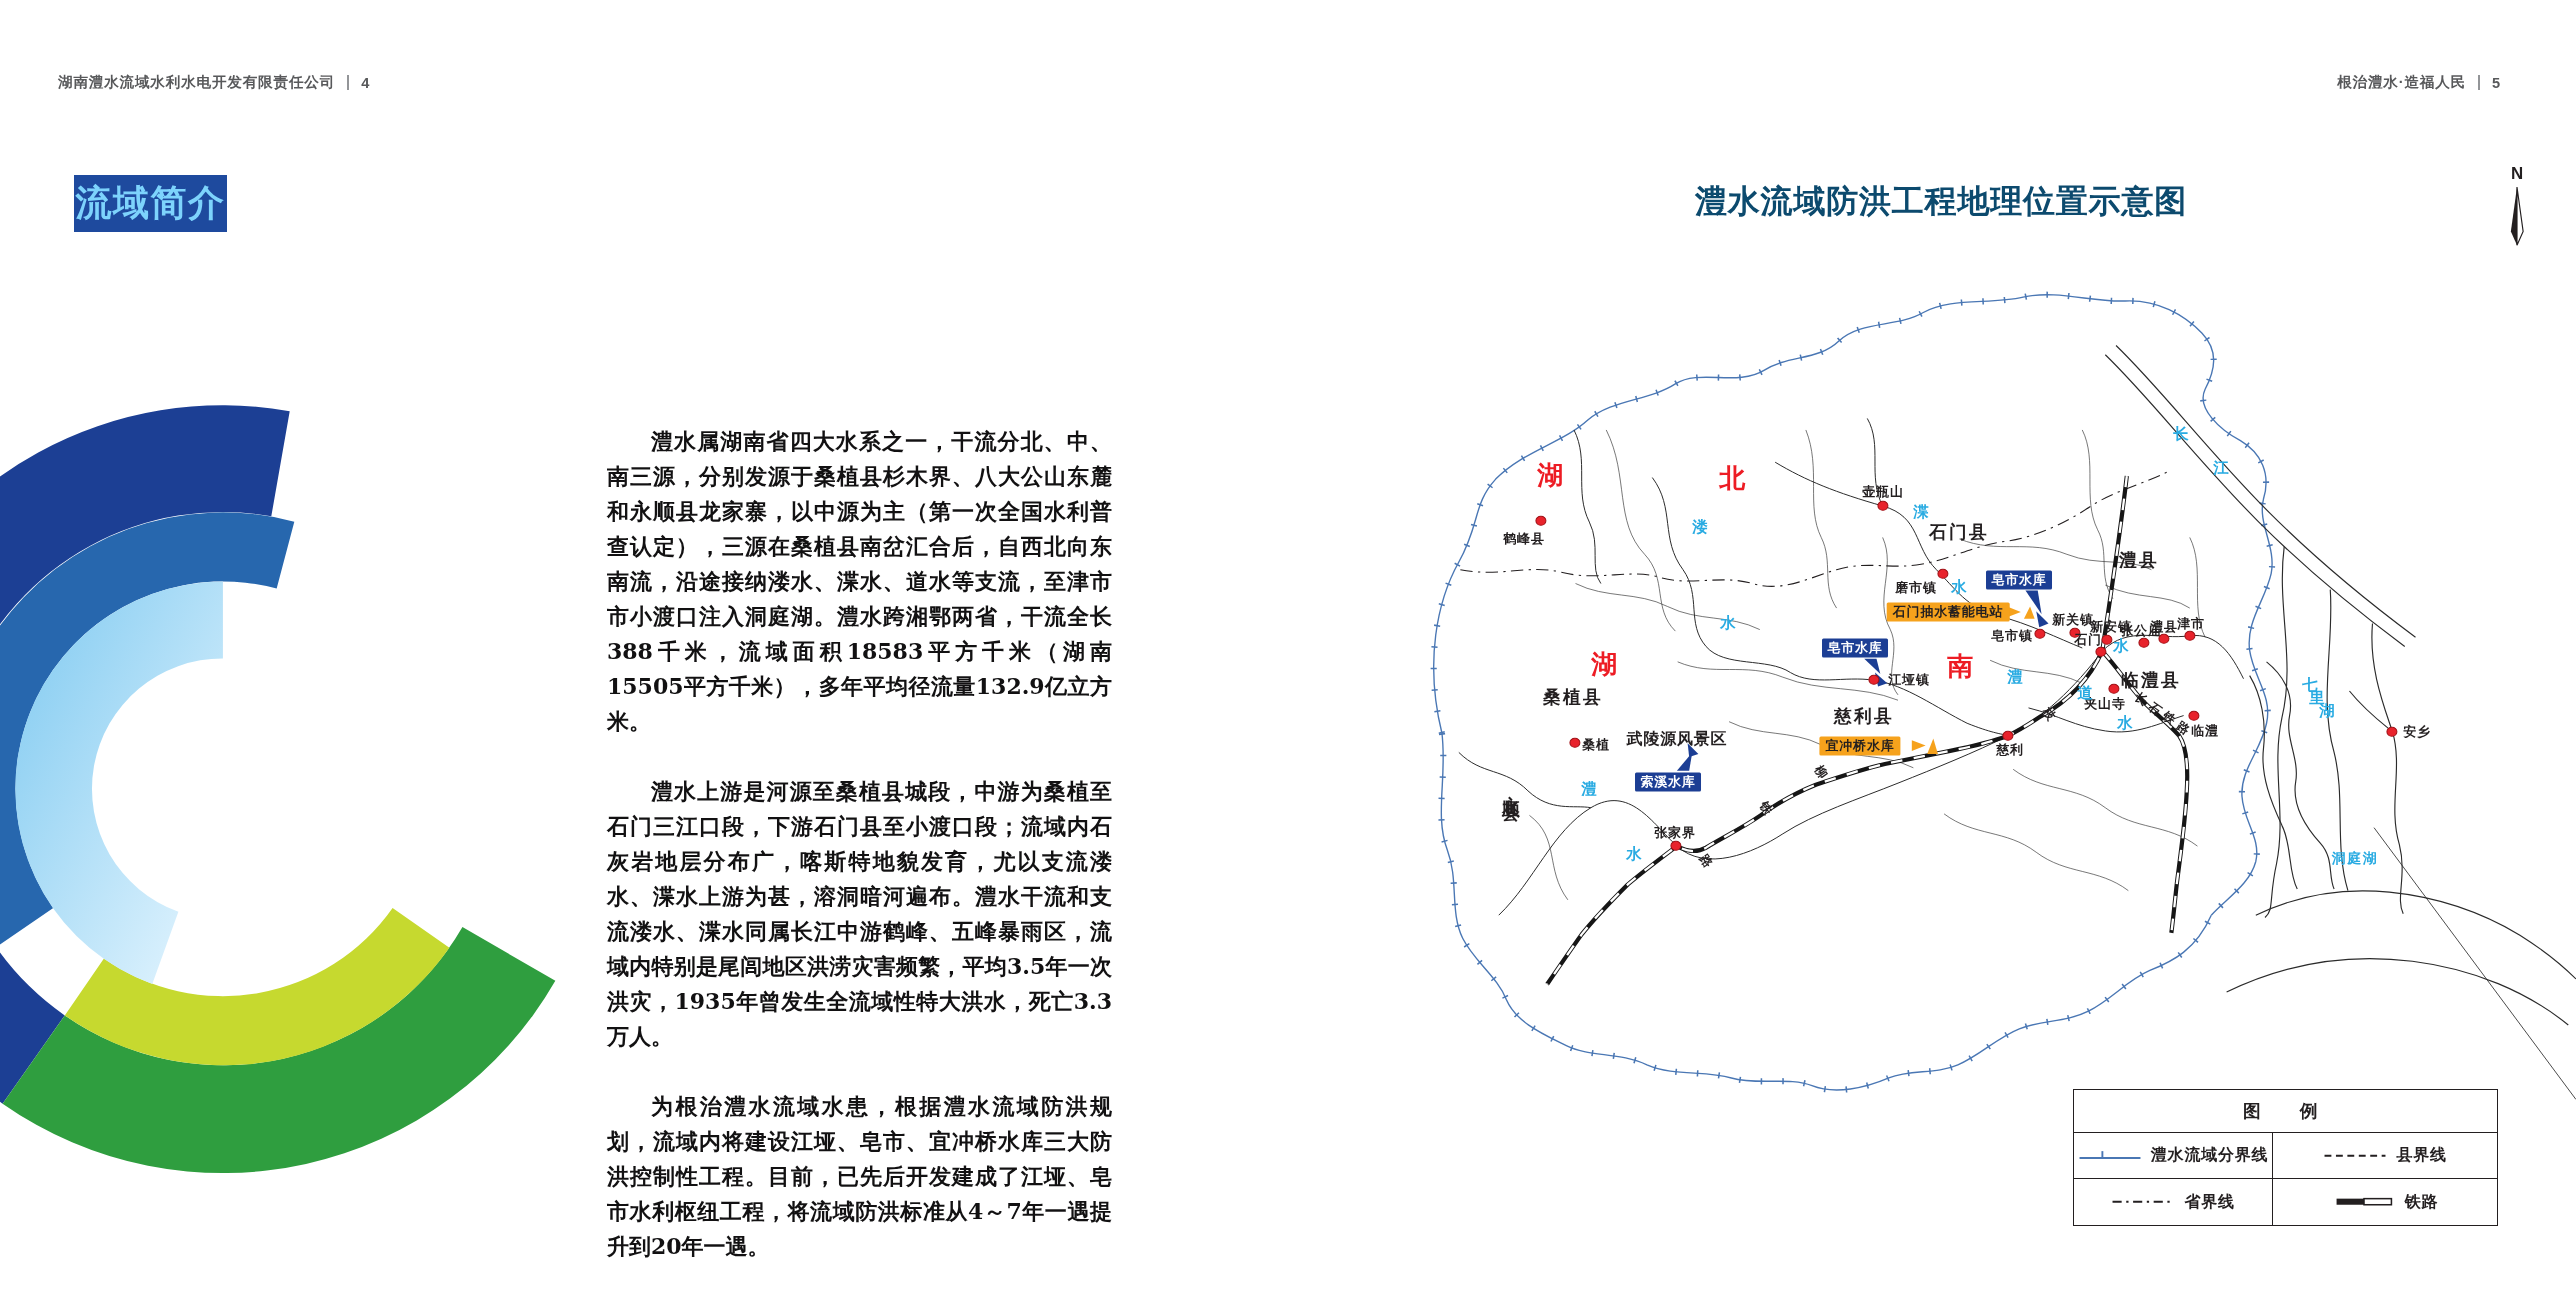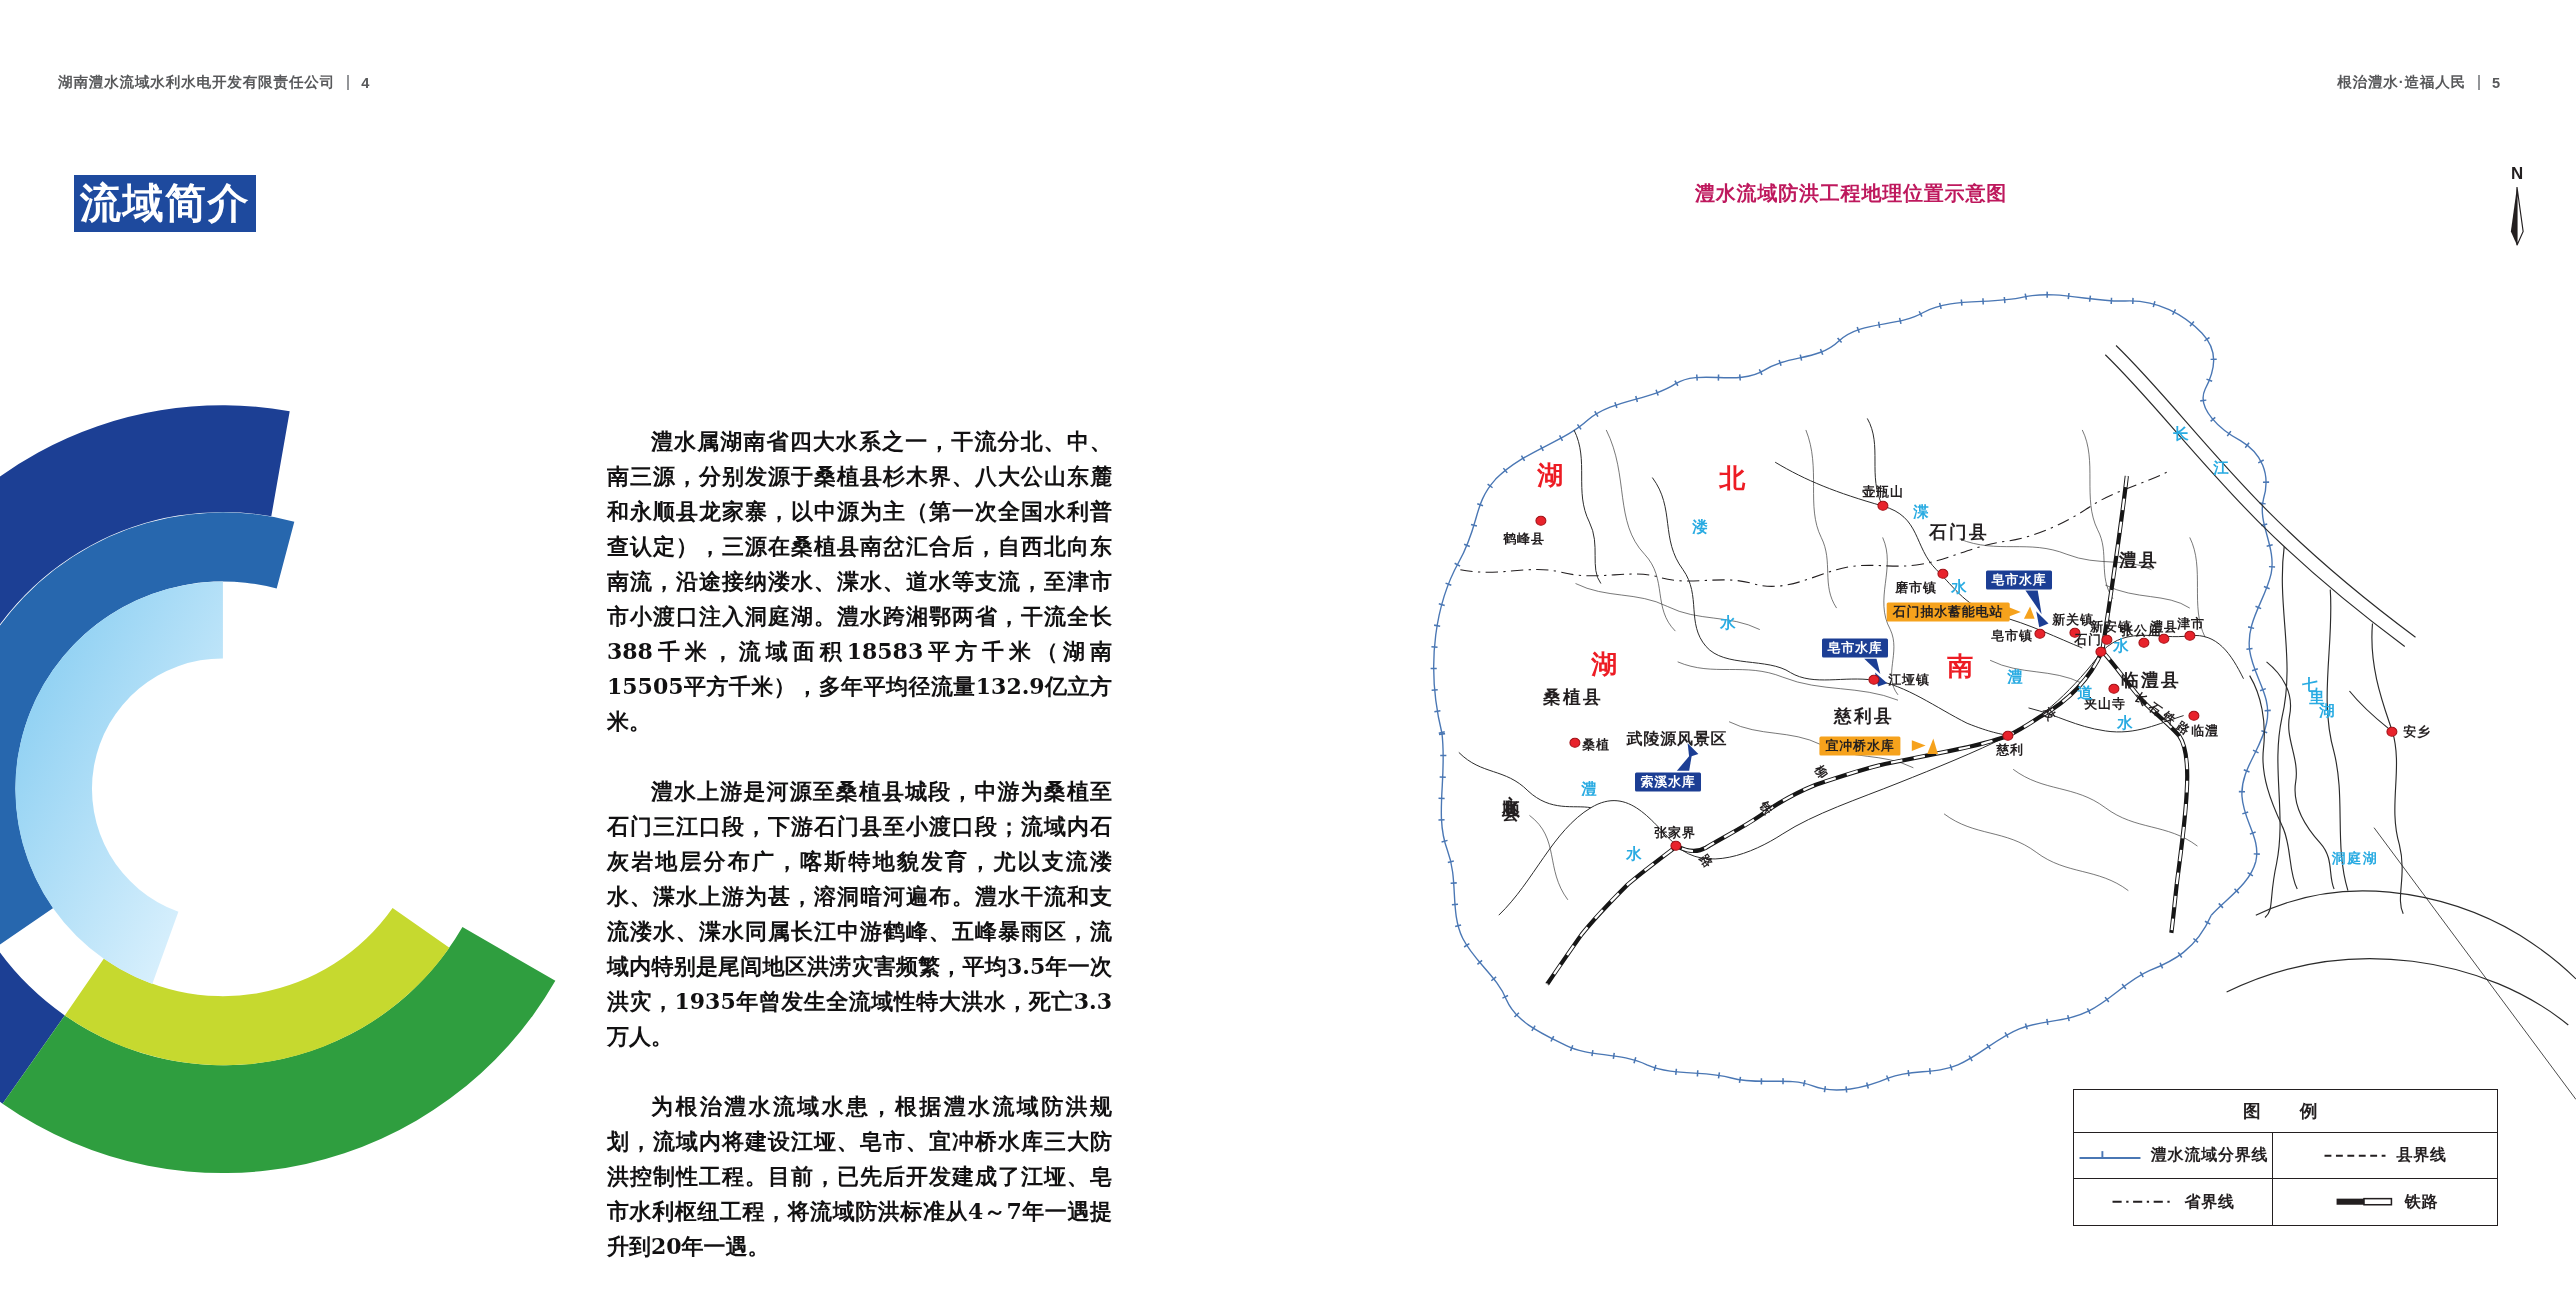--- a/index.html
+++ b/index.html
@@ -6,29 +6,29 @@
   body{width:2576px;height:1306px;background:#ffffff;position:relative;overflow:hidden;
        font-family:"Liberation Sans",sans-serif;}
   
   .page-header{position:absolute;top:73px;display:flex;align-items:center;gap:12.3px;
 
                font-weight:bold;font-size:14.6px;color:#58595b;letter-spacing:0.8px;}
   .page-header .divider{width:1.5px;height:15.4px;background:#939598;}
   #header-left{left:58px;}
   #header-right{right:75px;}
   
-  #section-title-box{position:absolute;left:74px;top:175px;width:182px;height:57px;
-      background:#1e4a9e;color:#ffffff;display:flex;align-items:center;justify-content:center;
-      font-weight:bold;font-size:41px;letter-spacing:1.5px;}
+  #section-title-box{position:absolute;left:74px;top:175px;width:153px;height:57px;
+      background:#1e4a9e;color:#7dd3fc;display:flex;align-items:center;justify-content:center;
+      font-weight:bold;font-size:36px;letter-spacing:1.5px;}
   #body-copy{position:absolute;left:607px;top:424px;width:505px;color:#121112;}
   #body-copy p{margin:0 0 35px 0;font-family:"DejaVu Serif","Liberation Serif",serif;
       font-weight:bold;font-size:22px;line-height:35px;text-align:justify;text-indent:2em;}
   
-  #map-title{position:absolute;left:1695px;top:180px;color:#be185d;font-weight:bold;
-      font-size:20px;letter-spacing:0.8px;white-space:nowrap;}
+  #map-title{position:absolute;left:1695px;top:180px;color:#0c4a6e;font-weight:bold;
+      font-size:32px;letter-spacing:0.8px;white-space:nowrap;}
   
   #map-labels{position:absolute;inset:0;z-index:3;}
   .mlabel{position:absolute;transform:translate(-50%,-50%);white-space:nowrap;
           font-weight:bold;line-height:1;}
   .prov{font-size:26px;color:#ed1c24;letter-spacing:1.5px;}
   .county{font-size:17.7px;color:#231f20;letter-spacing:2.3px;}
   .county.vert{writing-mode:vertical-rl;letter-spacing:4.6px;}
   .county.small{font-size:16px;letter-spacing:0.8px;}
   .town{font-size:13px;color:#231f20;letter-spacing:0.8px;}
   .water{font-size:15.4px;color:#29abe2;}

